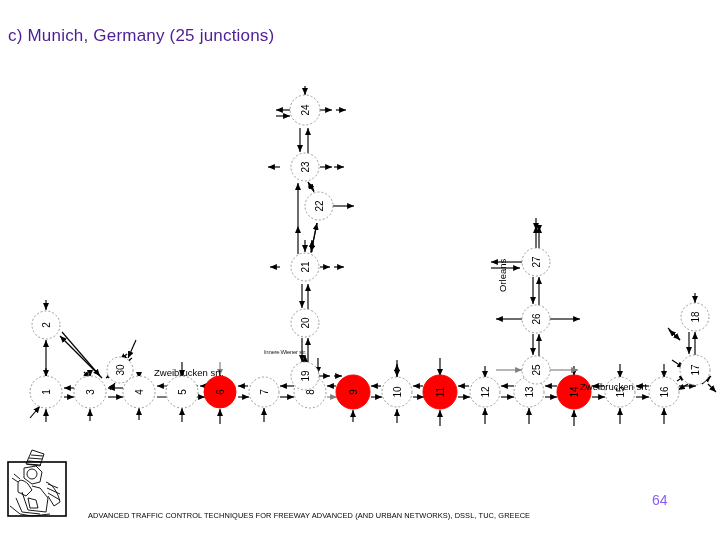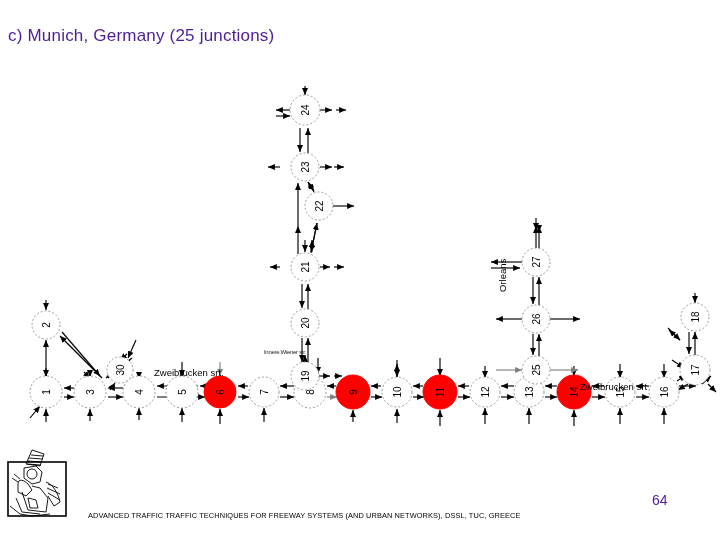--- a/index.html
+++ b/index.html
@@ -49,21 +49,21 @@
   }
   #footer-text{
     position:absolute;left:88px;top:511px;
     font-size:7.4px;
     letter-spacing:0.1px;
     color:#000;
     white-space:nowrap;
   }
   #page-number{
     position:absolute;left:652px;top:492px;
-    font-size:14px;color:#4c1d95;
+    font-size:14px;color:#8b5cf6;
   }
 </style>
 </head>
 <body>
 
 <div id="slide">
 
   <div id="slide-title">c) Munich, Germany (25 junctions)</div>
 
   <div id="diagram">
@@ -368,15 +368,15 @@
       <path d="M20,44 L26,62 L44,64 L46,50 L38,40 L30,38"></path>
       <path d="M44,34 C50,36 56,44 58,54 L52,58 L46,48"></path>
       <path d="M46,36 L56,40 M45,40 L58,46 M46,45 L58,52"></path>
       <path d="M14,50 L20,64 L38,66"></path>
       <path d="M26,50 L34,52 L36,60 L28,60 Z"></path>
       <path d="M8,58 L18,66 L30,68 L48,66"></path>
       <path d="M10,30 L16,34 M12,26 L18,31"></path>
     </g>
   </svg>
 
-  <div id="footer-text">ADVANCED TRAFFIC TRAFFIC TECHNIQUES FOR FREEWAY SYSTEMS (AND URBAN NETWORKS), DSSL, TUC, GREECE</div>
+  <div id="footer-text">ADVANCED TRAFFIC CONTROL TECHNIQUES FOR FREEWAY ADVANCED (AND URBAN NETWORKS), DSSL, TUC, GREECE</div>
   <div id="page-number">64</div>
 </div>
 
 </body></html>

